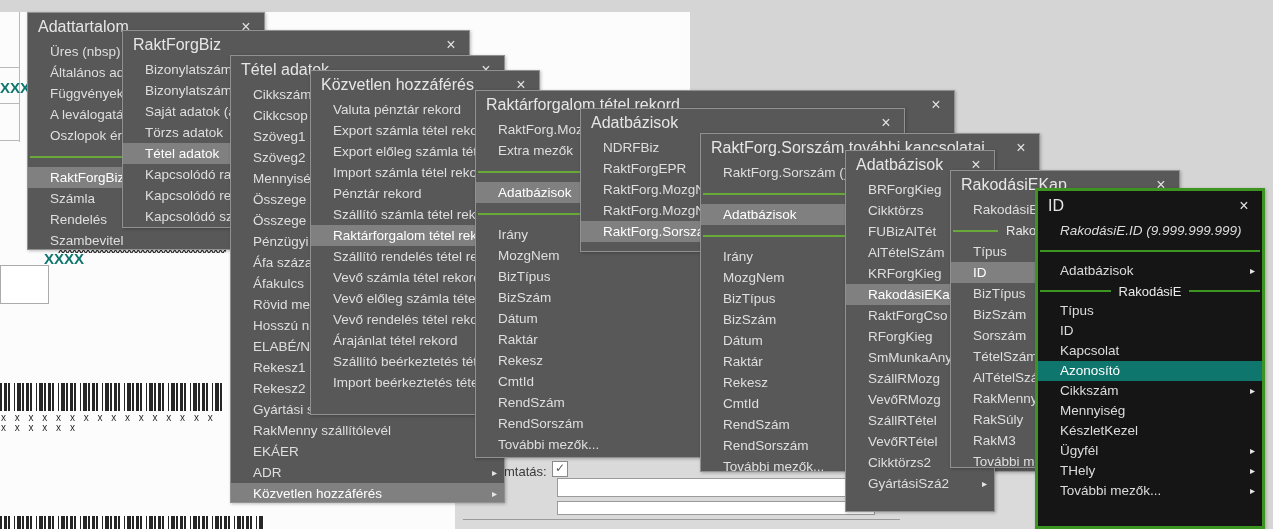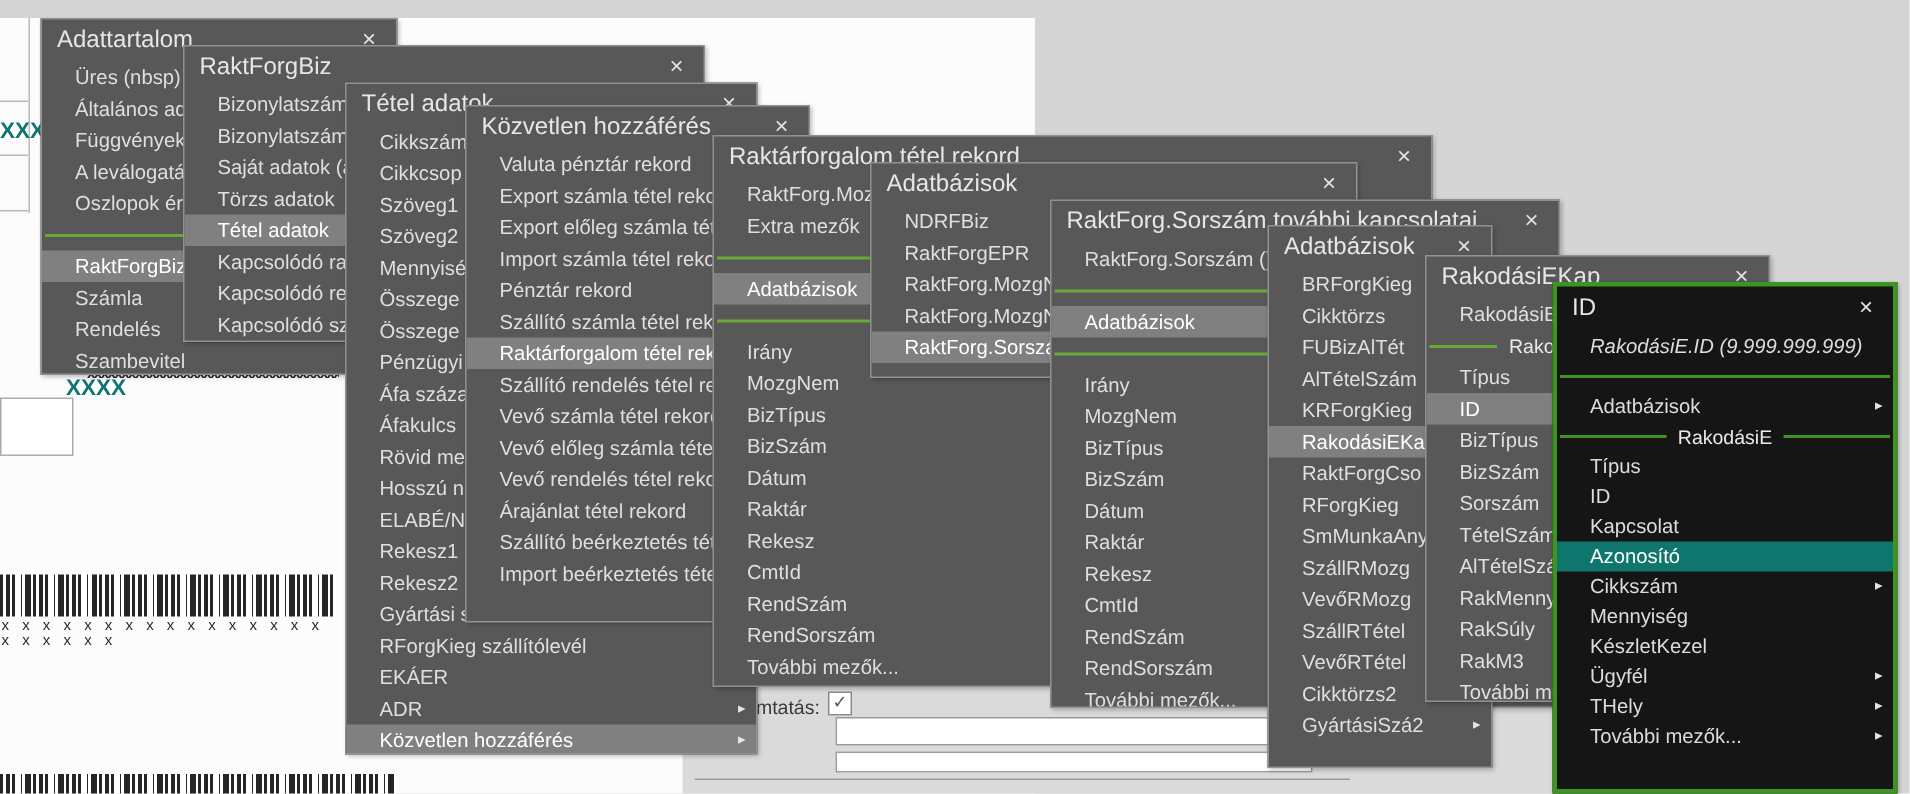--- a/index.html
+++ b/index.html
@@ -133,21 +133,21 @@
       <div class="mi"><span>Összege</span></div>
       <div class="mi"><span>Pénzügyi</span></div>
       <div class="mi"><span>Áfa száza</span></div>
       <div class="mi"><span>Áfakulcs</span></div>
       <div class="mi"><span>Rövid me</span></div>
       <div class="mi"><span>Hosszú n</span></div>
       <div class="mi"><span>ELABÉ/N</span></div>
       <div class="mi"><span>Rekesz1</span></div>
       <div class="mi"><span>Rekesz2</span></div>
       <div class="mi"><span>Gyártási s</span></div>
-      <div class="mi"><span>RForgKieg szállítólevél</span></div>
+      <div class="mi"><span>RakMenny szállítólevél</span></div>
       <div class="mi"><span>EKÁER</span></div>
       <div class="mi"><span>ADR</span><span class="arrow">▸</span></div>
       <div class="mi hl"><span>Közvetlen hozzáférés</span><span class="arrow">▸</span></div>
     </div>
 </div>
 
 <div class="win" style="left:310px;top:70px;width:230px;height:345px;">
   <div class="titlebar">
     <span class="title">Közvetlen hozzáférés</span>
     <span class="close">×</span>

